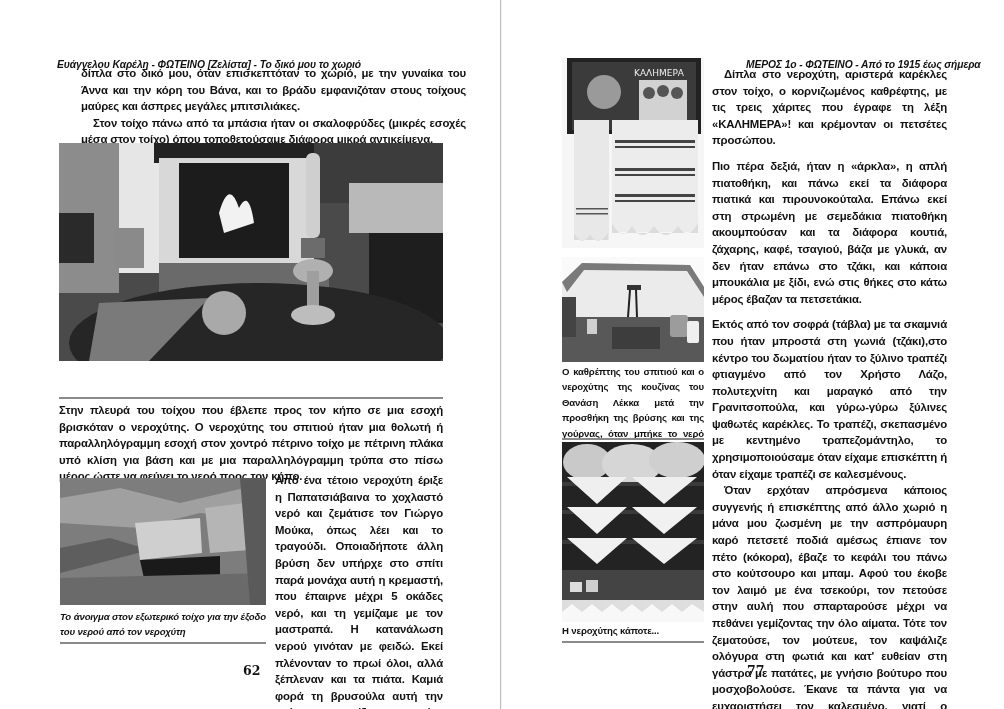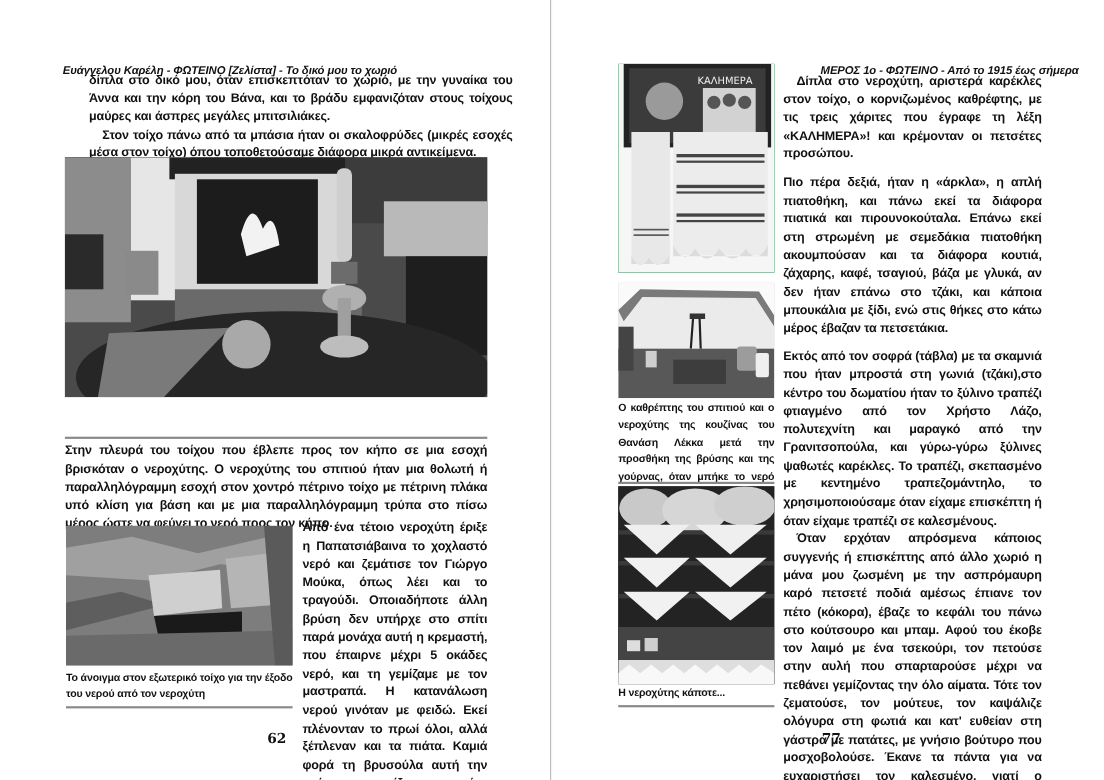--- a/index.html
+++ b/index.html
@@ -76,34 +76,34 @@
       <rect width="206" height="127" fill="#7d7d7d"></rect>
       <path d="M0 20 L60 10 L120 25 L206 5 L206 40 L140 35 L80 50 L0 45 Z" fill="#a0a0a0"></path>
       <path d="M0 70 L50 60 L90 72 L0 95 Z" fill="#5e5e5e"></path>
       <path d="M75 45 L140 40 L142 75 L80 82 Z" fill="#cfcfcf"></path>
       <path d="M145 30 L185 25 L190 72 L150 75 Z" fill="#b5b5b5"></path>
       <path d="M80 82 L160 78 L160 100 L85 105 Z" fill="#1a1a1a"></path>
       <path d="M0 100 L206 95 L206 127 L0 127 Z" fill="#6a6a6a"></path>
       <path d="M180 0 L206 0 L206 127 L190 127 Z" fill="#5a5a5a"></path>
     </svg>
   </div>
-  <div class="caption" style="position:absolute;left:60px;top:609px;width:206px;">Το άνοιγμα στον εξωτερικό τοίχο για την έξοδο του νερού από τον νεροχύτη</div>
+  <div class="caption" style="position:absolute;left:60px;top:609px;width:206px;font-style:italic;">Το άνοιγμα στον εξωτερικό τοίχο για την έξοδο του νερού από τον νεροχύτη</div>
   <div class="rule" style="left:60px;top:642px;width:206px;"></div>
 
   <div class="body-text" style="position:absolute;left:275px;top:472px;width:168px;">
     <p>Από ένα τέτοιο νεροχύτη έριξε η Παπατσιάβαινα το χοχλαστό νερό και ζεμάτισε τον Γιώργο Μούκα, όπως λέει και το τραγούδι. Οποιαδήποτε άλλη βρύση δεν υπήρχε στο σπίτι παρά μονάχα αυτή η κρεμαστή, που έπαιρνε μέχρι 5 οκάδες νερό, και τη γεμίζαμε με τον μαστραπά. Η κατανάλωση νερού γινόταν με φειδώ. Εκεί πλένονταν το πρωί όλοι, αλλά ξέπλεναν και τα πιάτα. Καμιά φορά τη βρυσούλα αυτή την κρέμαγαν και έξω στον τοίχο της βεράντας.</p>
   </div>
 
   <div class="page-number" style="left:243px;">62</div>
 </div>
 
 <div class="page" id="page-right">
   <div class="running-head">ΜΕΡΟΣ 1ο - ΦΩΤΕΙΝΟ - Από το 1915 έως σήμερα</div>
 
-  <div class="photo" style="left:60px;top:58px;width:142px;height:190px;background:#15803d;">
+  <div class="photo" style="left:60px;top:58px;width:142px;height:190px;background:#22c55e;">
     <svg width="142" height="190" viewBox="0 0 142 190">
       <rect width="142" height="190" fill="#f6f6f6"></rect>
       <rect x="5" y="0" width="134" height="76" fill="#222"></rect>
       <rect x="10" y="4" width="124" height="68" fill="#3b3b3b"></rect>
       <ellipse cx="42" cy="34" rx="17" ry="17" fill="#9a9a9a"></ellipse>
       <rect x="77" y="22" width="48" height="40" fill="#d2d2d2"></rect>
       <circle cx="87" cy="35" r="6" fill="#555"></circle>
       <circle cx="101" cy="33" r="6" fill="#555"></circle>
       <circle cx="115" cy="35" r="6" fill="#555"></circle>
       <text x="72" y="18" font-family="DejaVu Sans, sans-serif" font-size="9" fill="#eee">ΚΑΛΗΜΕΡΑ</text>

